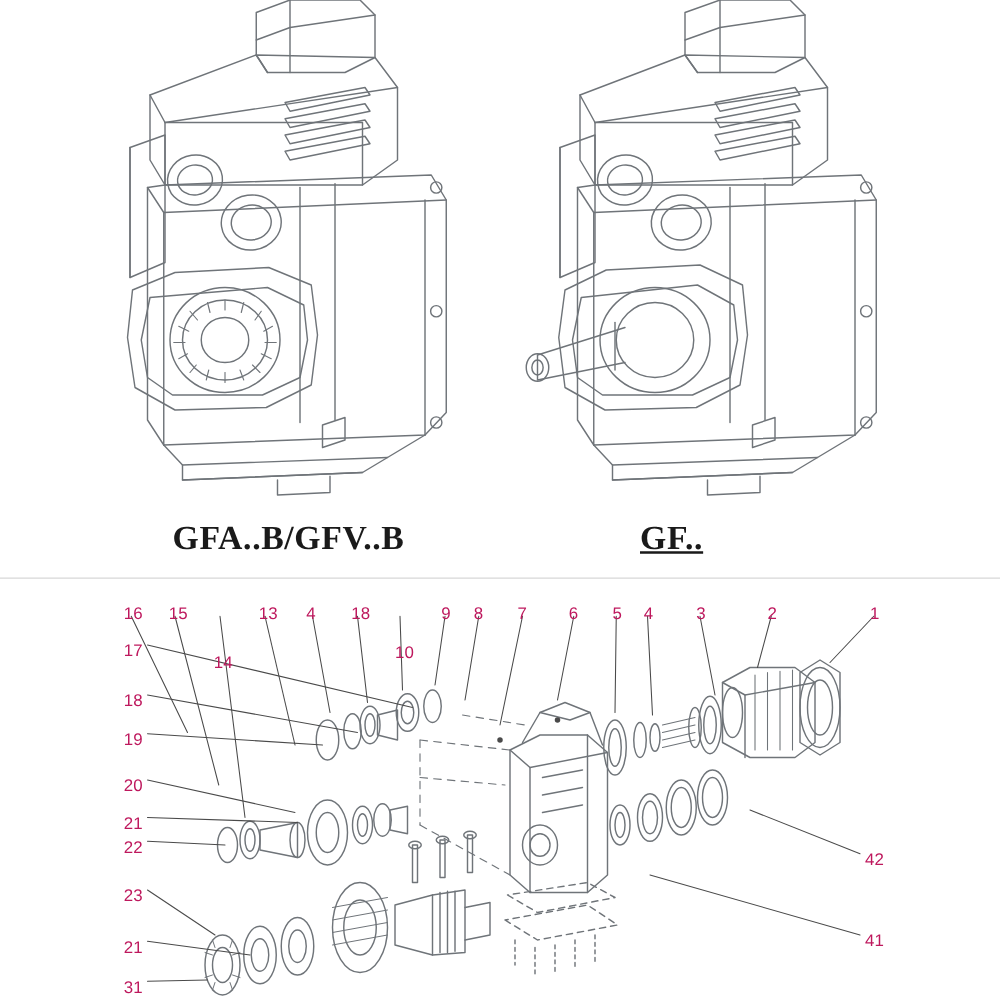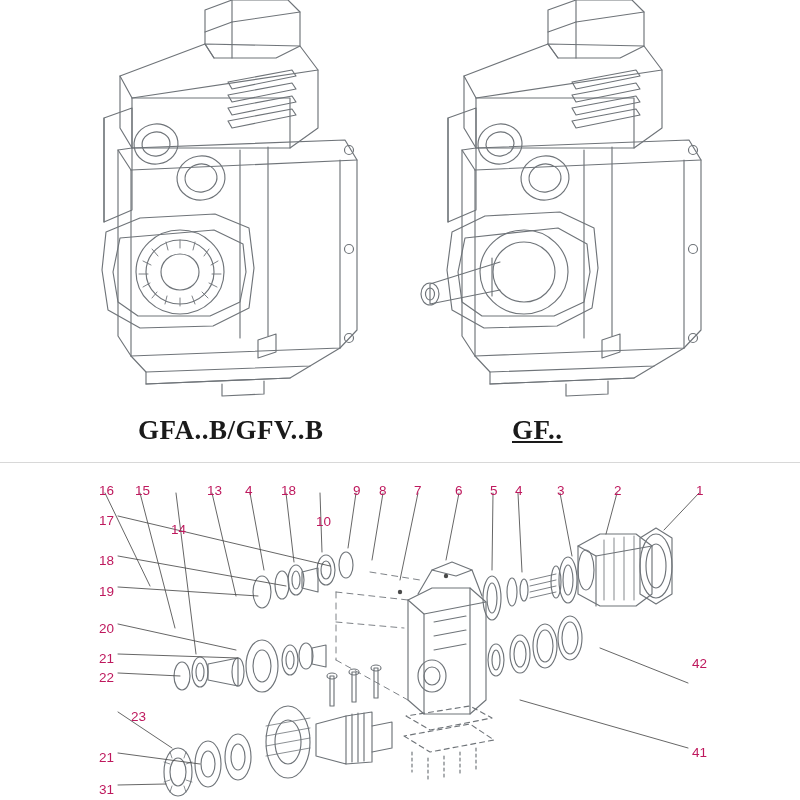--- a/index.html
+++ b/index.html
@@ -361,20 +361,20 @@
       <div class="lbl" style="left: 515px; top: 483px;">4</div>
       <div class="lbl" style="left: 557px; top: 483px;">3</div>
       <div class="lbl" style="left: 614px; top: 483px;">2</div>
       <div class="lbl" style="left: 696px; top: 483px;">1</div>
       <div class="lbl" style="left: 99px; top: 513px;">17</div>
       <div class="lbl" style="left: 99px; top: 553px;">18</div>
       <div class="lbl" style="left: 99px; top: 584px;">19</div>
       <div class="lbl" style="left: 99px; top: 621px;">20</div>
       <div class="lbl" style="left: 99px; top: 651px;">21</div>
       <div class="lbl" style="left: 99px; top: 670px;">22</div>
-      <div class="lbl" style="left: 99px; top: 709px; margin-left: 32px;">23</div>
+      <div class="lbl" style="left: 99px; top: 709px;">23</div>
       <div class="lbl" style="left: 99px; top: 750px;">21</div>
       <div class="lbl" style="left: 99px; top: 782px;">31</div>
-      <div class="lbl" style="left: 692px; top: 656px;">42</div>
+      <div class="lbl" style="left: 692px; top: 680px;">42</div>
       <div class="lbl" style="left: 692px; top: 745px;">41</div>
     </div>
 
 </div>
 
 </body></html>

